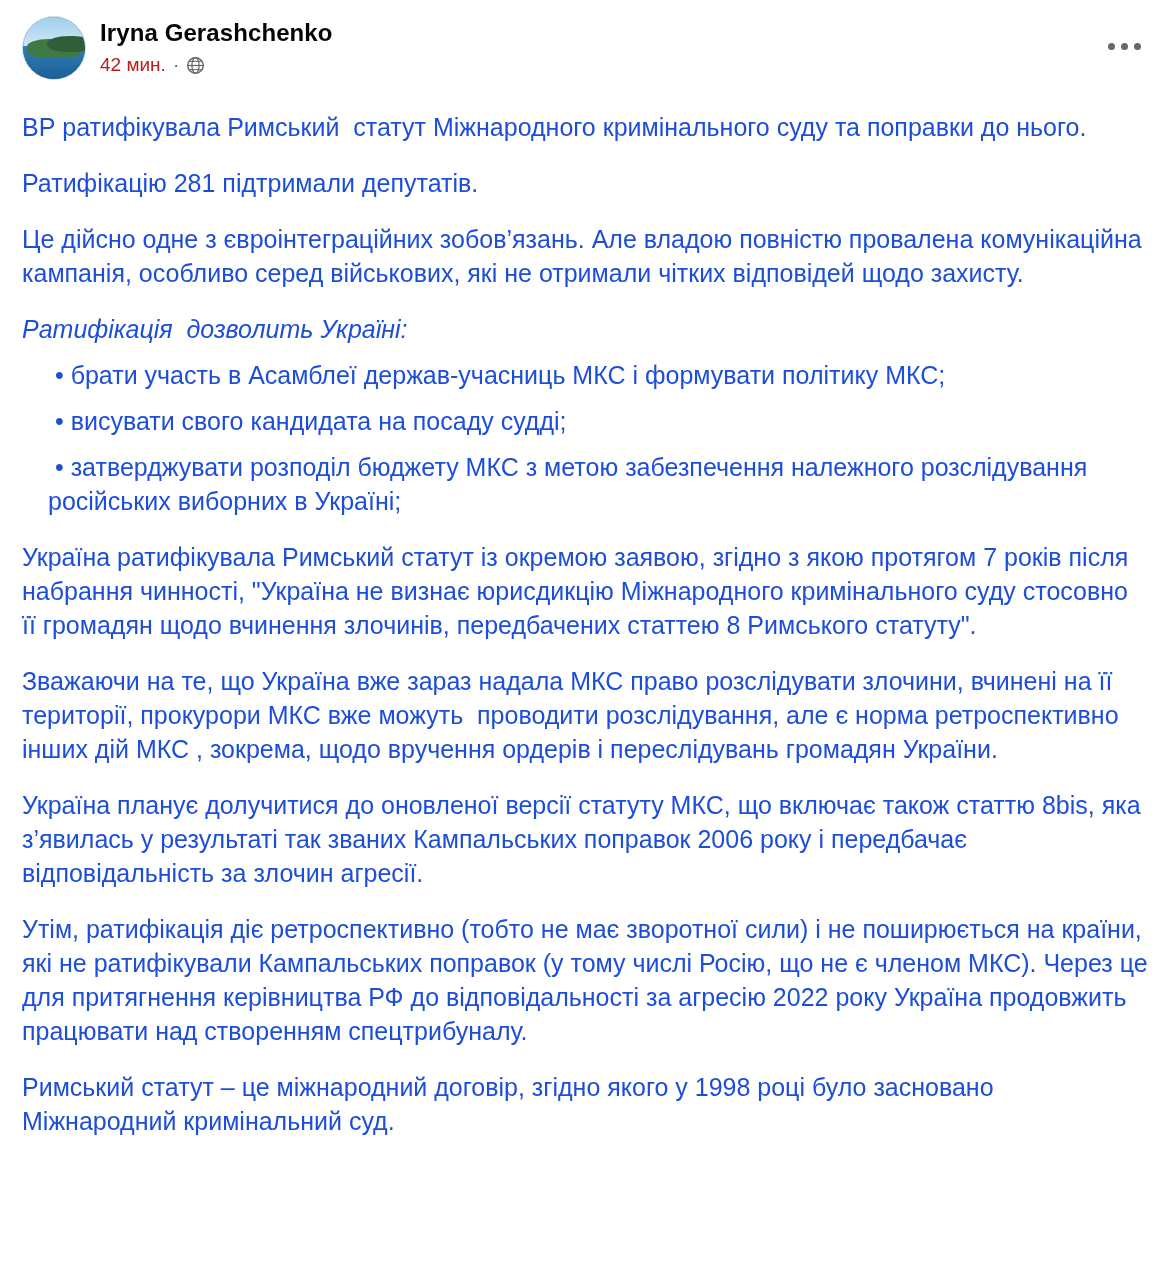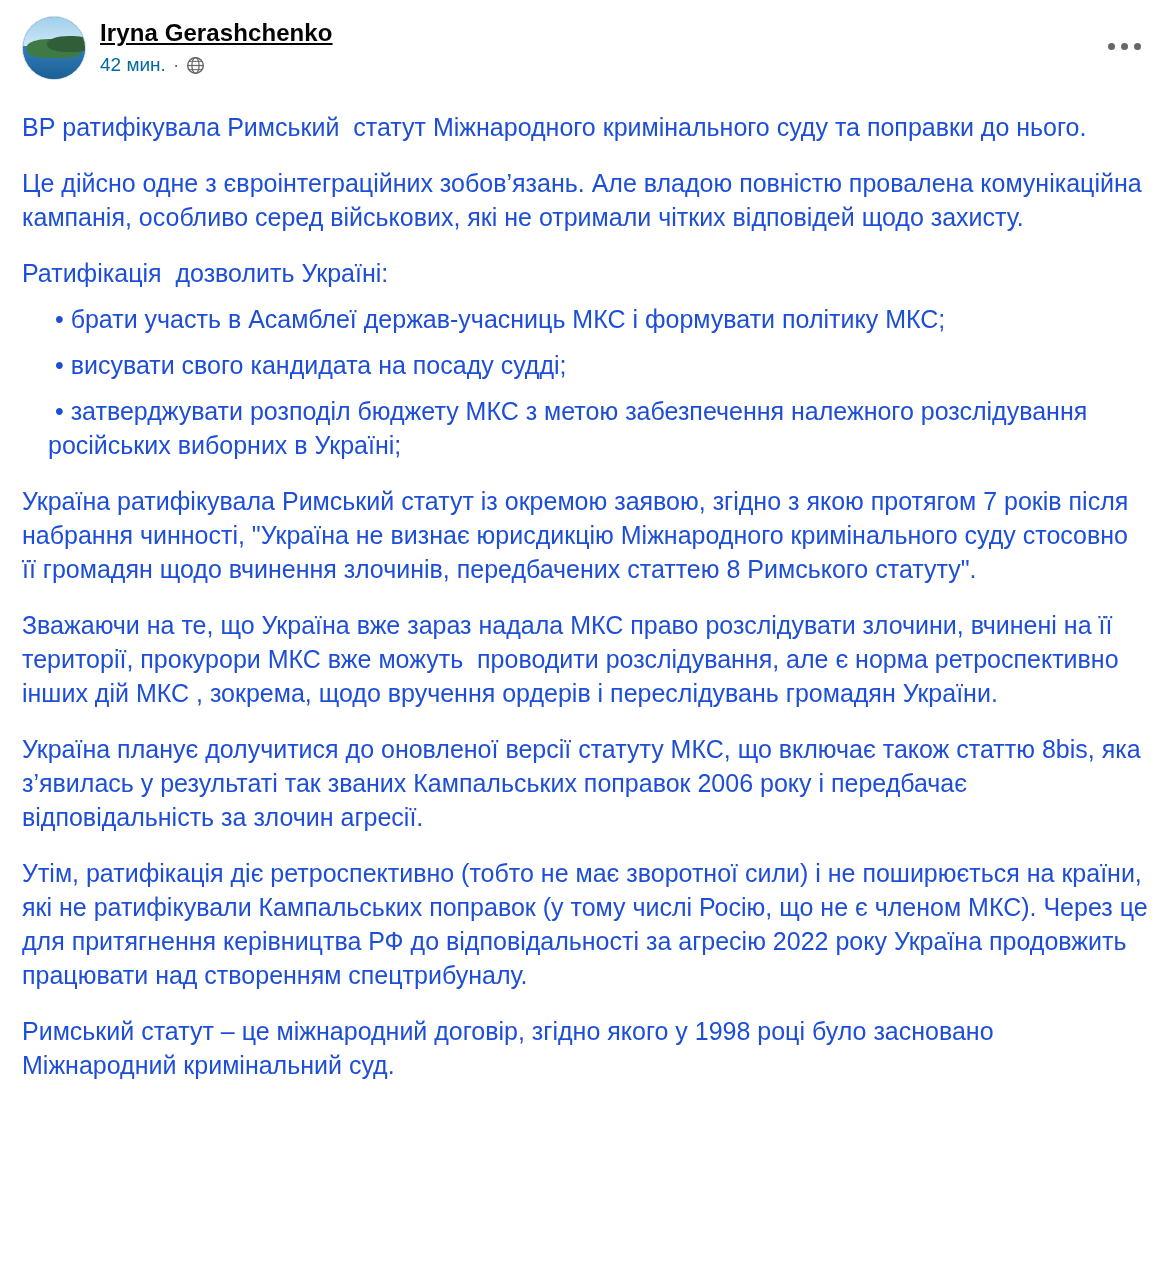--- a/index.html
+++ b/index.html
@@ -74,31 +74,30 @@
   .header-text {
     margin-left: 14px;
     padding-top: 2px;
   }
   .author-name {
     font-size: 24px;
     font-weight: bold;
     line-height: 30px;
     color: #050505;
     letter-spacing: 0.1px;
-    text-decoration: underline;
   }
   .meta-row {
     display: flex;
     align-items: center;
     margin-top: 6px;
     color: #65676b;
     font-size: 19px;
     line-height: 22px;
   }
-  .meta-time { color: #0369a1; }
+  .meta-time { color: #b91c1c; }
   .meta-dot {
     margin: 0 7px;
     color: #65676b;
   }
   .globe {
     display: inline-block;
     width: 19px;
     height: 19px;
     position: relative;
   }
@@ -129,21 +128,21 @@
     margin-top: 18px;
     font-size: 25px;
     line-height: 34px;
     color: #1d4ed8;
   }
   .para {
     margin: 0 0 22px 0;
     white-space: pre-wrap;
   }
   .para:last-child { margin-bottom: 6px; }
-  .para.tight { margin-bottom: 0; }
+  .para.tight { margin-bottom: 0; font-style: italic; }
   .bullet {
     margin: 12px;
     padding-left: 14px;
     white-space: pre-wrap;
   }
   .bullet-group { margin-bottom: 22px; }
 </style>
 </head>
 <body>
 
@@ -178,20 +177,21 @@
     <div class="more-btn">
       <span class="dot"></span>
       <span class="dot"></span>
       <span class="dot"></span>
     </div>
   </div>
 
   <div class="post-body">
 
     <p class="para">ВР ратифікувала Римський  статут Міжнародного кримінального суду та поправки до нього.</p>
+    <p class="para">Ратифікацію 281 підтримали депутатів.</p>
     <p class="para">Це дійсно одне з євроінтеграційних зобов’язань. Але владою повністю провалена комунікаційна кампанія, особливо серед військових, які не отримали чітких відповідей щодо захисту.</p>
     <p class="para tight">Ратифікація  дозволить Україні:</p>
 
     <div class="bullet-group">
       <p class="bullet"> • брати участь в Асамблеї держав-учасниць МКС і формувати політику МКС;</p>
       <p class="bullet"> • висувати свого кандидата на посаду судді;</p>
       <p class="bullet"> • затверджувати розподіл бюджету МКС з метою забезпечення належного розслідування російських виборних в Україні;</p>
     </div>
 
     <p class="para">Україна ратифікувала Римський статут із окремою заявою, згідно з якою протягом 7 років після набрання чинності, "Україна не визнає юрисдикцію Міжнародного кримінального суду стосовно її громадян щодо вчинення злочинів, передбачених статтею 8 Римського статуту".</p>

